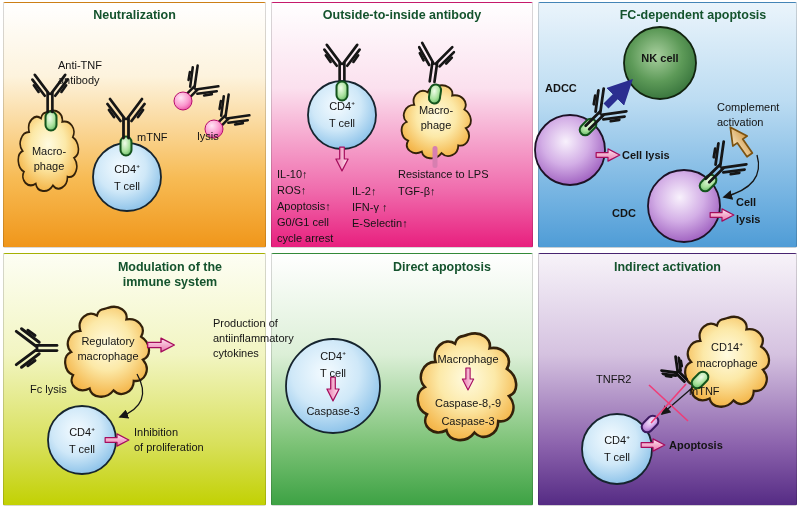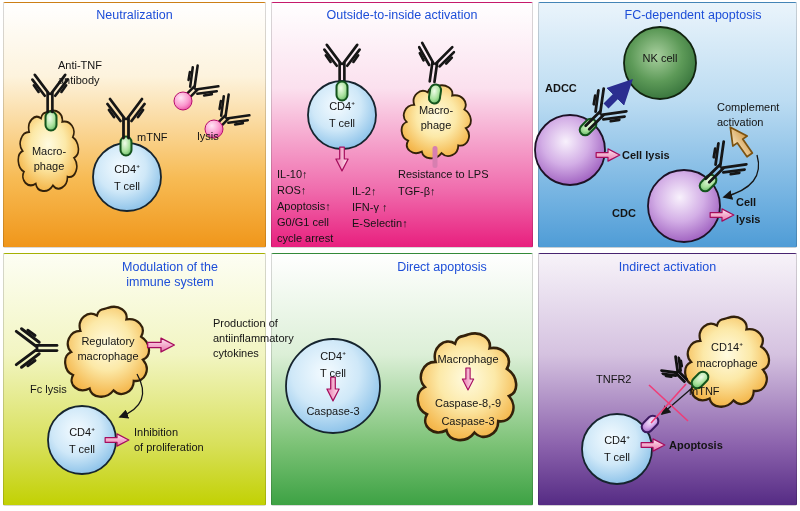--- a/index.html
+++ b/index.html
@@ -13,21 +13,21 @@
   .p-sig{left:271px;top:2px;width:262px;height:246px;
     background:linear-gradient(180deg,#ffffff 0%,#fbe0ee 35%,#f06eae 76%,#e81f7e 100%);}
   .p-fc{left:538px;top:2px;width:259px;height:246px;
     background:linear-gradient(180deg,#eaf4fb 0%,#bcdcf2 40%,#6fb0e0 82%,#4f9cd6 100%);}
   .p-mod{left:3px;top:253px;width:263px;height:253px;
     background:linear-gradient(180deg,#fdfef4 0%,#f2f5c2 40%,#d8e05a 76%,#c2d103 100%);}
   .p-dir{left:271px;top:253px;width:262px;height:253px;
     background:linear-gradient(180deg,#ffffff 0%,#dcefd7 40%,#7cc276 76%,#3da244 100%);}
   .p-ind{left:538px;top:253px;width:259px;height:253px;
     background:linear-gradient(180deg,#f7f3f9 0%,#d5c2e0 40%,#8c63ad 76%,#552b84 100%);}
-  .ptitle{position:absolute;font-size:12.5px;font-weight:normal;color:#1d4ed8;
+  .ptitle{position:absolute;font-size:12.5px;font-weight:bold;color:#14532d;
     text-align:center;white-space:pre-line;line-height:15px;}
   .lbl{position:absolute;font-size:11px;line-height:15px;white-space:pre-line;color:#141414;}
   .center{text-align:center;}
   .bold{font-weight:bold;}
   .lh16{line-height:16px;}
   .lh17{line-height:17px;}
   .lh18{line-height:18px;}
   .overlay{position:absolute;left:0;top:0;pointer-events:none;}
 </style>
 </head>
@@ -239,21 +239,21 @@
     <g stroke="#ef3d78" stroke-width="1.6">
       <path d="M649,385 L688,421"></path>
         <path d="M686,384 L651,423"></path>
     </g>
     <g transform="translate(653,445)">
       <use href="#sym-blockarrow" x="-13" y="-8.5" width="26" height="17"></use>
     </g>
   </svg>
 
   <div class="ptitle" style="left:3px;top:8px;width:263px;">Neutralization</div>
-  <div class="ptitle" style="left:271px;top:8px;width:262px;">Outside-to-inside activation</div>
+  <div class="ptitle" style="left:271px;top:8px;width:262px;">Outside-to-inside antibody</div>
   <div class="ptitle" style="left:538px;top:8px;width:310px;">FC-dependent apoptosis</div>
   <div class="ptitle" style="left:3px;top:260px;width:238px;margin-left:48px;">Modulation of the
 immune system</div>
   <div class="ptitle" style="left:271px;top:260px;width:262px;padding-left:40px;">Direct apoptosis</div>
   <div class="ptitle" style="left:538px;top:260px;width:259px;">Indirect activation</div>
 
   <div class="lbl" style="left:58px;top:58px;">Anti-TNF
 antibody</div>
   <div class="lbl center" style="left:18px;top:144px;width:62px;">Macro-
 phage</div>
@@ -271,21 +271,21 @@
 Apoptosis↑
 G0/G1 cell
 cycle arrest</div>
   <div class="lbl lh16" style="left:352px;top:183px;">IL-2↑
 IFN-γ ↑
 E-Selectin↑</div>
   <div class="lbl lh17" style="left:398px;top:166px;">Resistance to LPS
 TGF-β↑</div>
 
   <div class="lbl bold" style="left:545px;top:81px;">ADCC</div>
-  <div class="lbl center" style="left:630px;top:51px;width:60px;">NK cell</div>
+  <div class="lbl center" style="left:630px;top:51px;width:60px;font-weight:bold;">NK cell</div>
   <div class="lbl bold" style="left:622px;top:148px;">Cell lysis</div>
   <div class="lbl" style="left:717px;top:100px;">Complement
 activation</div>
   <div class="lbl bold" style="left:612px;top:206px;">CDC</div>
   <div class="lbl bold lh17" style="left:736px;top:194px;">Cell
 lysis</div>
 
   <div class="lbl" style="left:30px;top:382px;">Fc lysis</div>
   <div class="lbl center" style="left:58px;top:334px;width:100px;">Regulatory
 macrophage</div>

